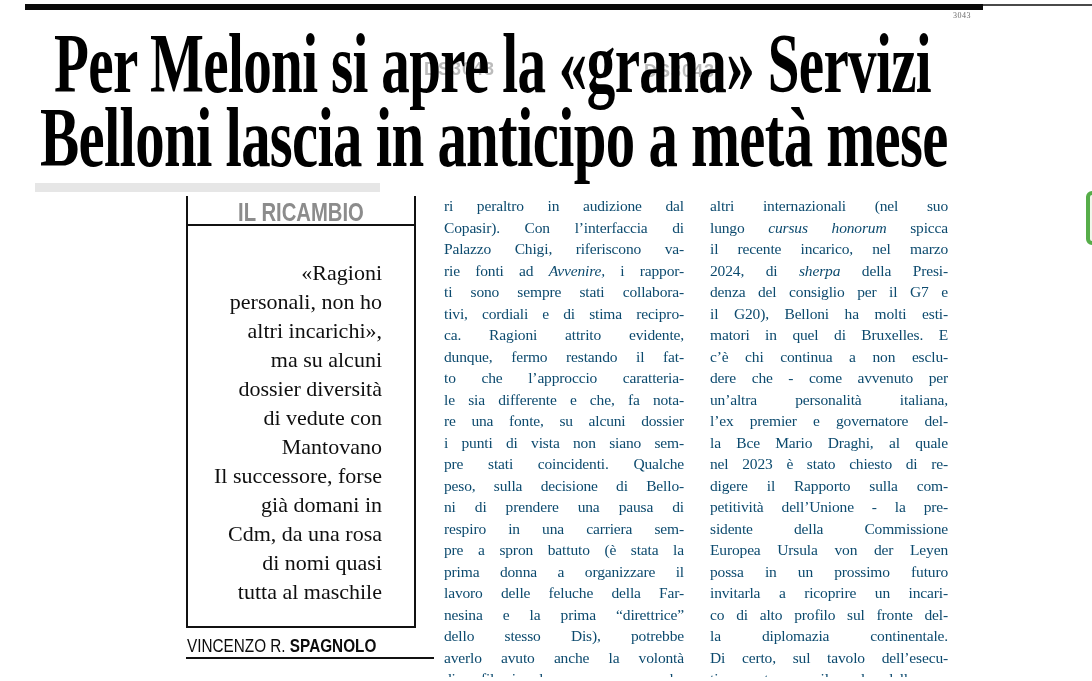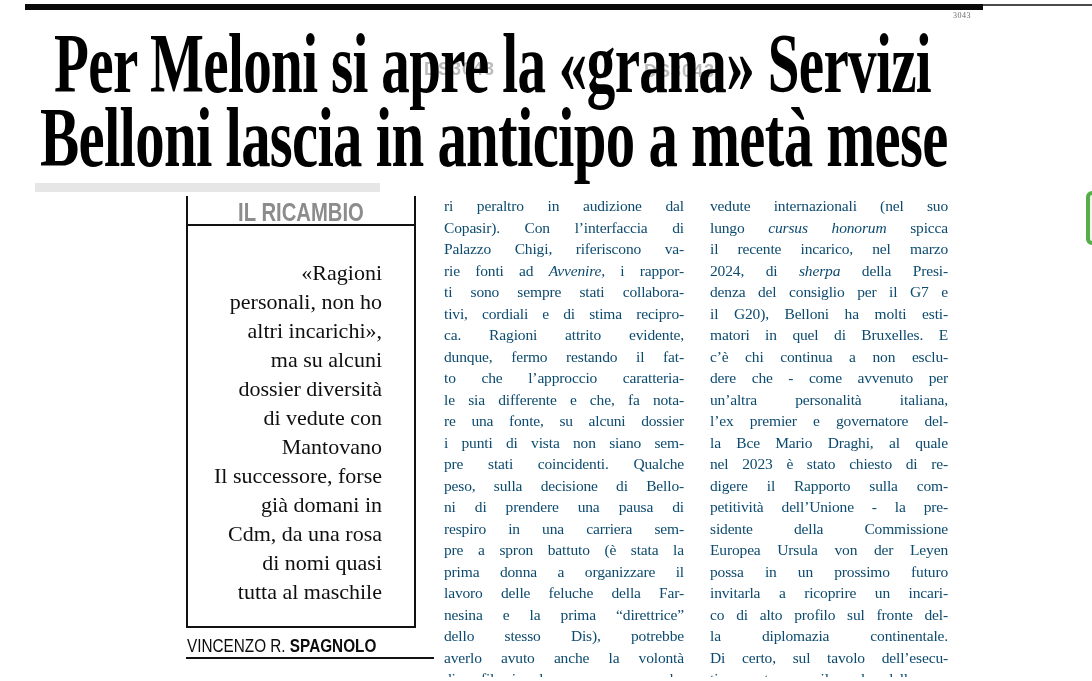--- a/index.html
+++ b/index.html
@@ -141,21 +141,21 @@
       <div class="tline">respiro in una carriera sem-</div>
       <div class="tline">pre a spron battuto (è stata la</div>
       <div class="tline">prima donna a organizzare il</div>
       <div class="tline">lavoro delle feluche della Far-</div>
       <div class="tline">nesina e la prima “direttrice”</div>
       <div class="tline">dello stesso Dis), potrebbe</div>
       <div class="tline">averlo avuto anche la volontà</div>
       <div class="tline">di sfilarsi da una scena che</div>
     </div>
   <div class="body-col col-right">
-      <div class="tline">vedute internazionali (nel suo</div>
+      <div class="tline">altri internazionali (nel suo</div>
       <div class="tline">lungo <i>cursus honorum</i> spicca</div>
       <div class="tline">il recente incarico, nel marzo</div>
       <div class="tline">2024, di <i>sherpa</i> della Presi-</div>
       <div class="tline">denza del consiglio per il G7 e</div>
       <div class="tline">il G20), Belloni ha molti esti-</div>
       <div class="tline">matori in quel di Bruxelles. E</div>
       <div class="tline">c’è chi continua a non esclu-</div>
       <div class="tline">dere che - come avvenuto per</div>
       <div class="tline">un’altra personalità italiana,</div>
       <div class="tline">l’ex premier e governatore del-</div>

